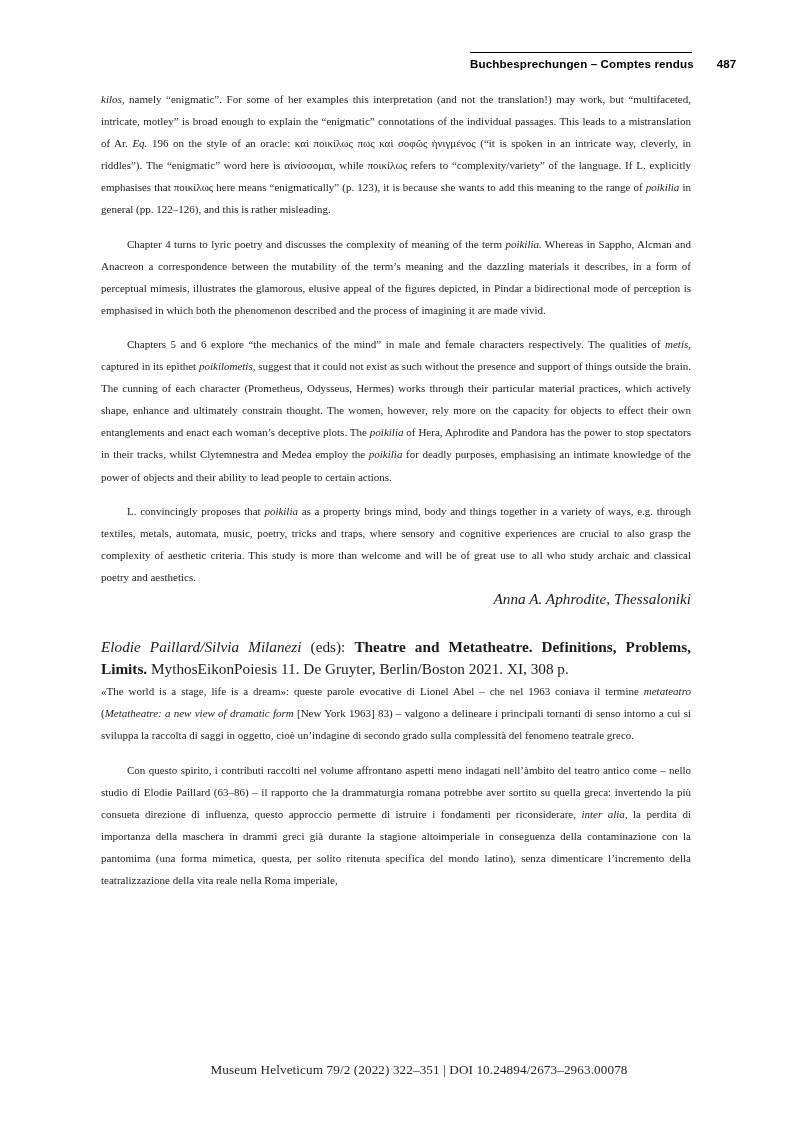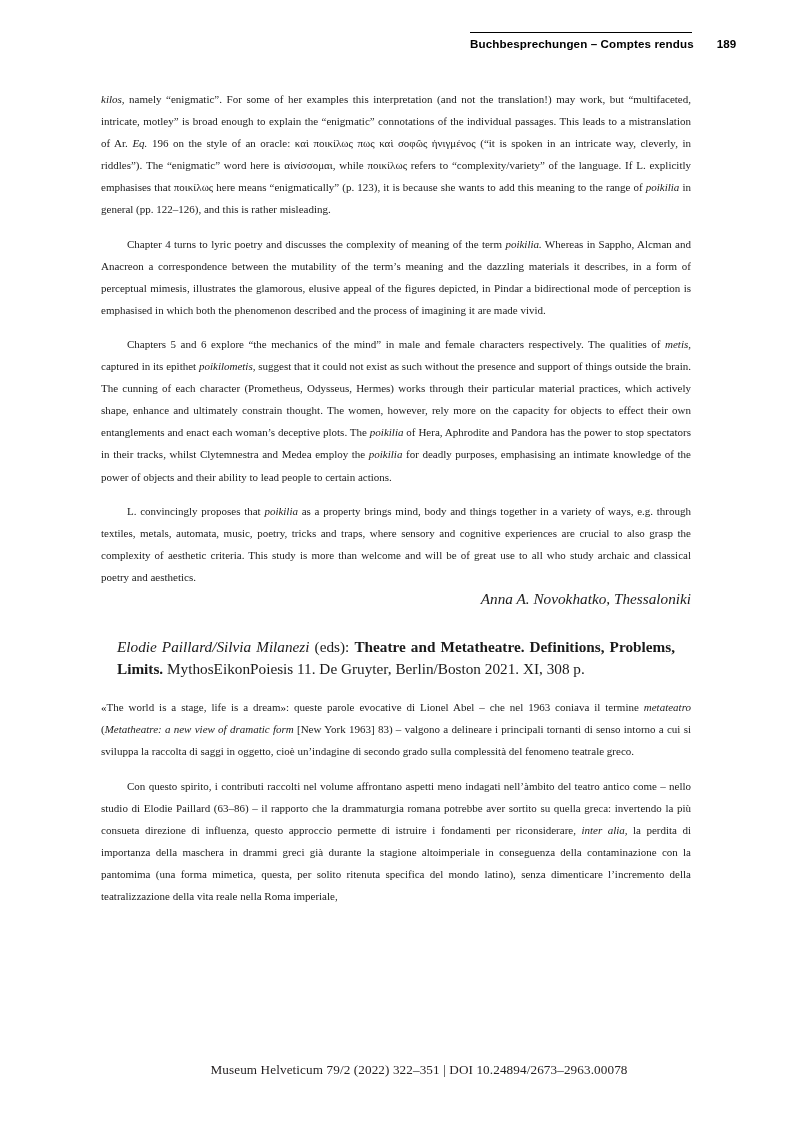--- a/index.html
+++ b/index.html
@@ -21,21 +21,21 @@
     top: 0; left: 0;
     width: 792px;
     height: 1131px;
   }
 
   
   .running-head {
     position: absolute;
     left: 101px;
     right: 62px;
-    top: 32px;
+    top: 52px;
     height: 24px;
   }
   .rh-rule {
     position: absolute;
     left: 369px;
     width: 222px;
     top: 0;
     height: 0;
     border-top: 1.6px solid #000;
   }
@@ -89,21 +89,21 @@
 
   .signature {
     margin: 0;
     text-align: right;
     font-style: italic;
     font-size: 15.25px;
     line-height: 22.1px;
   }
 
   .review-head {
-    margin: 16px;
+    margin: 0;
     margin-top: 26px;
     text-align: justify;
     font-size: 15.25px;
     line-height: 22.1px;
   }
   .review-head .auth { font-style: italic; }
   .review-head .bold { font-weight: bold; }
 
   .gap-top { margin-top: 0px; }
 
@@ -127,35 +127,35 @@
 </style>
 </head>
 <body>
 
 <div class="page">
 
   <div class="running-head">
     <div class="rh-rule"></div>
     <div class="rh-inner">
       <span class="rh-title">Buchbesprechungen – Comptes rendus</span>
-      <span class="rh-page">189</span>
+      <span class="rh-page">487</span>
     </div>
   </div>
 
   <div class="content">
 
     <p class="body"><i>kilos</i><span>, namely “enigmatic”. For some of her examples this interpretation (and not the translation!) may work, but “multifaceted, intricate, motley” is broad enough to explain the “enigmatic” connotations of the individual passages. This leads to a mistranslation of Ar. </span><i>Eq.</i><span> 196 on the style of an oracle: </span><span class="greek">καὶ ποικίλως πως καὶ σοφῶς ἠνιγμένος</span><span> (“it is spoken in an intricate way, cleverly, in riddles”). The “enigmatic” word here is </span><span class="greek">αἰνίσσομαι</span><span>, while </span><span class="greek">ποικίλως</span><span> refers to “complexity/variety” of the language. If L. explicitly emphasises that </span><span class="greek">ποικίλως</span><span> here means “enigmatically” (p. 123), it is because she wants to add this meaning to the range of </span><i>poikilia</i><span> in general (pp. 122–126), and this is rather misleading.</span></p>
 
     <p class="body indent"><span>Chapter 4 turns to lyric poetry and discusses the complexity of meaning of the term </span><i>poikilia.</i><span> Whereas in Sappho, Alcman and Anacreon a correspondence between the mutability of the term’s meaning and the dazzling materials it describes, in a form of perceptual mimesis, illustrates the glamorous, elusive appeal of the figures depicted, in Pindar a bidirectional mode of perception is emphasised in which both the phenomenon described and the process of imagining it are made vivid.</span></p>
 
     <p class="body indent"><span>Chapters 5 and 6 explore “the mechanics of the mind” in male and female characters respectively. The qualities of </span><i>metis</i><span>, captured in its epithet </span><i>poikilometis</i><span>, suggest that it could not exist as such without the presence and support of things outside the brain. The cunning of each character (Prometheus, Odysseus, Hermes) works through their particular material practices, which actively shape, enhance and ultimately constrain thought. The women, however, rely more on the capacity for objects to effect their own entanglements and enact each woman’s deceptive plots. The </span><i>poikilia</i><span> of Hera, Aphrodite and Pandora has the power to stop spectators in their tracks, whilst Clytemnestra and Medea employ the </span><i>poikilia</i><span> for deadly purposes, emphasising an intimate knowledge of the power of objects and their ability to lead people to certain actions.</span></p>
 
     <p class="body indent"><span>L. convincingly proposes that </span><i>poikilia</i><span> as a property brings mind, body and things together in a variety of ways, e.g. through textiles, metals, automata, music, poetry, tricks and traps, where sensory and cognitive experiences are crucial to also grasp the complexity of aesthetic criteria. This study is more than welcome and will be of great use to all who study archaic and classical poetry and aesthetics.</span></p>
 
-    <p class="signature">Anna A. Novokhatko, Thessaloniki</p>
+    <p class="signature">Anna A. Aphrodite, Thessaloniki</p>
 
     <p class="review-head"><span class="auth">Elodie Paillard/Silvia Milanezi</span><span> (eds): </span><span class="bold">Theatre and Metatheatre. Definitions, Problems, Limits.</span><span> MythosEikonPoiesis 11. De Gruyter, Berlin/Boston 2021. XI, 308 p.</span></p>
 
     <p class="body gap-top"><span>«The world is a stage, life is a dream»: queste parole evocative di Lionel Abel – che nel 1963 coniava il termine </span><i>metateatro</i><span> (</span><i>Metatheatre: a new view of dramatic form</i><span> [New York 1963] 83) – valgono a delineare i principali tornanti di senso intorno a cui si sviluppa la raccolta di saggi in oggetto, cioè un’indagine di secondo grado sulla complessità del fenomeno teatrale greco.</span></p>
 
     <p class="body indent"><span>Con questo spirito, i contributi raccolti nel volume affrontano aspetti meno indagati nell’àmbito del teatro antico come – nello studio di Elodie Paillard (63–86) – il rapporto che la drammaturgia romana potrebbe aver sortito su quella greca: invertendo la più consueta direzione di influenza, questo approccio permette di istruire i fondamenti per riconsiderare, </span><i>inter alia</i><span>, la perdita di importanza della maschera in drammi greci già durante la stagione altoimperiale in conseguenza della contaminazione con la pantomima (una forma mimetica, questa, per solito ritenuta specifica del mondo latino), senza dimenticare l’incremento della teatralizzazione della vita reale nella Roma imperiale,</span></p>
 
   </div>
 
   <div class="footer">Museum Helveticum 79/2 (2022) 322–351 | DOI 10.24894/2673–2963.00078</div>

